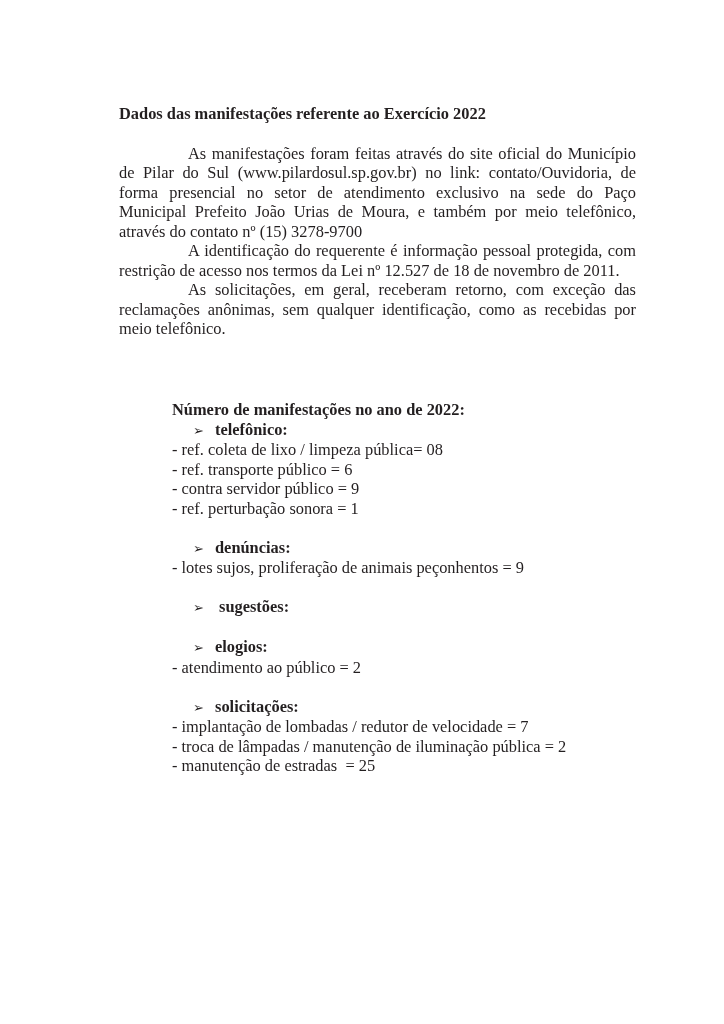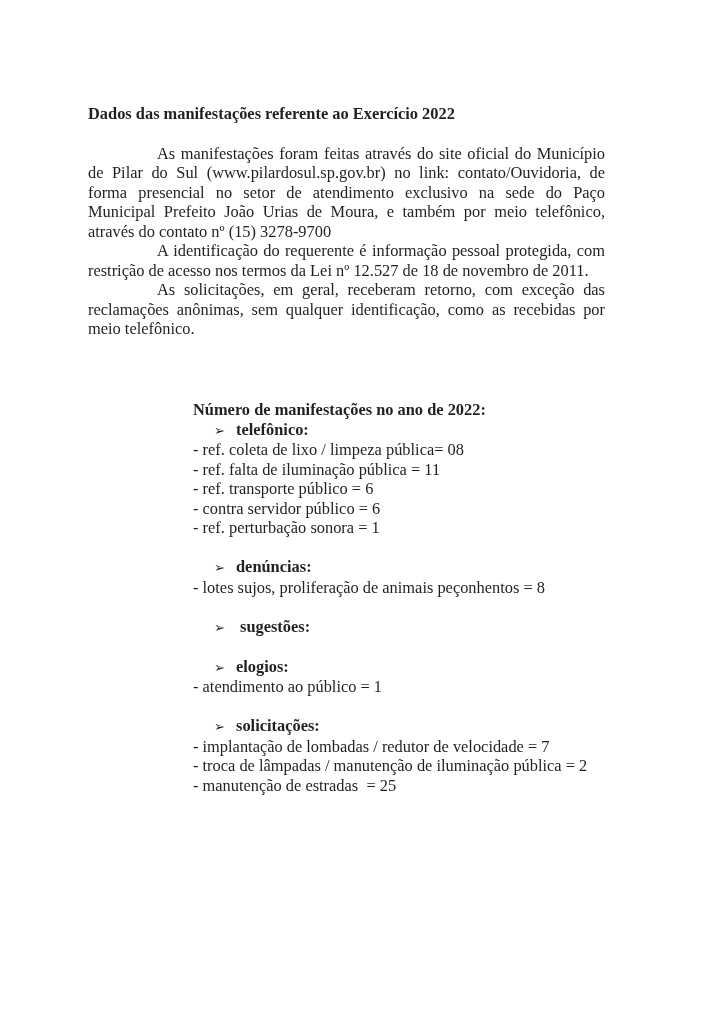--- a/index.html
+++ b/index.html
@@ -6,21 +6,21 @@
     body {
       width: 724px;
       height: 1024px;
       position: relative;
       font-family: "Liberation Serif", "DejaVu Serif", serif;
       color: #231f20;
       overflow: hidden;
     }
     .page {
       position: absolute;
-      left: 88px;
+      left: 119px;
       top: 104px;
       width: 517px;
       font-size: 16.4px;
       line-height: 19.5px;
     }
     .title {
       font-weight: bold;
       margin: 0 0 19.5px 0;
       font-size: 16.4px;
       line-height: 20px;
@@ -30,21 +30,20 @@
       text-align: justify;
       text-indent: 69px;
     }
     .counts {
       position: absolute;
       left: 172px;
       top: 400px;
       width: 460px;
       font-size: 16.4px;
       line-height: 19.5px;
-      margin-left: 21px;
     }
     .counts-title {
       font-weight: bold;
       margin: 0;
     }
     .category {
       margin: 0;
     }
     .cat-head {
       font-weight: bold;
@@ -74,50 +73,49 @@
 
 <div class="counts">
   <p class="counts-title">Número de manifestações no ano de 2022:</p>
 
   <div class="category">
     <div class="cat-head">
       <span class="arrow">➢</span>
       <span>telefônico:</span>
     </div>
     <p class="item">- ref. coleta de lixo / limpeza pública= 08</p>
-    <p class="item">- ref. falta de iluminação pública = 11</p>
     <p class="item">- ref. transporte público = 6</p>
-    <p class="item">- contra servidor público = 6</p>
+    <p class="item">- contra servidor público = 9</p>
     <p class="item">- ref. perturbação sonora = 1</p>
   </div>
   <div class="spacer"></div>
 
   <div class="category">
     <div class="cat-head">
       <span class="arrow">➢</span>
       <span>denúncias:</span>
     </div>
-    <p class="item">- lotes sujos, proliferação de animais peçonhentos = 8</p>
+    <p class="item">- lotes sujos, proliferação de animais peçonhentos = 9</p>
   </div>
   <div class="spacer"></div>
 
   <div class="category">
     <div class="cat-head">
       <span class="arrow" style="width:26px">➢</span>
       <span>sugestões:</span>
     </div>
   </div>
   <div class="spacer"></div>
 
   <div class="category">
     <div class="cat-head">
       <span class="arrow">➢</span>
       <span>elogios:</span>
     </div>
-    <p class="item">- atendimento ao público = 1</p>
+    <p class="item">- atendimento ao público = 2</p>
   </div>
   <div class="spacer"></div>
 
   <div class="category">
     <div class="cat-head">
       <span class="arrow">➢</span>
       <span>solicitações:</span>
     </div>
     <p class="item">- implantação de lombadas / redutor de velocidade = 7</p>
     <p class="item">- troca de lâmpadas / manutenção de iluminação pública = 2</p>

